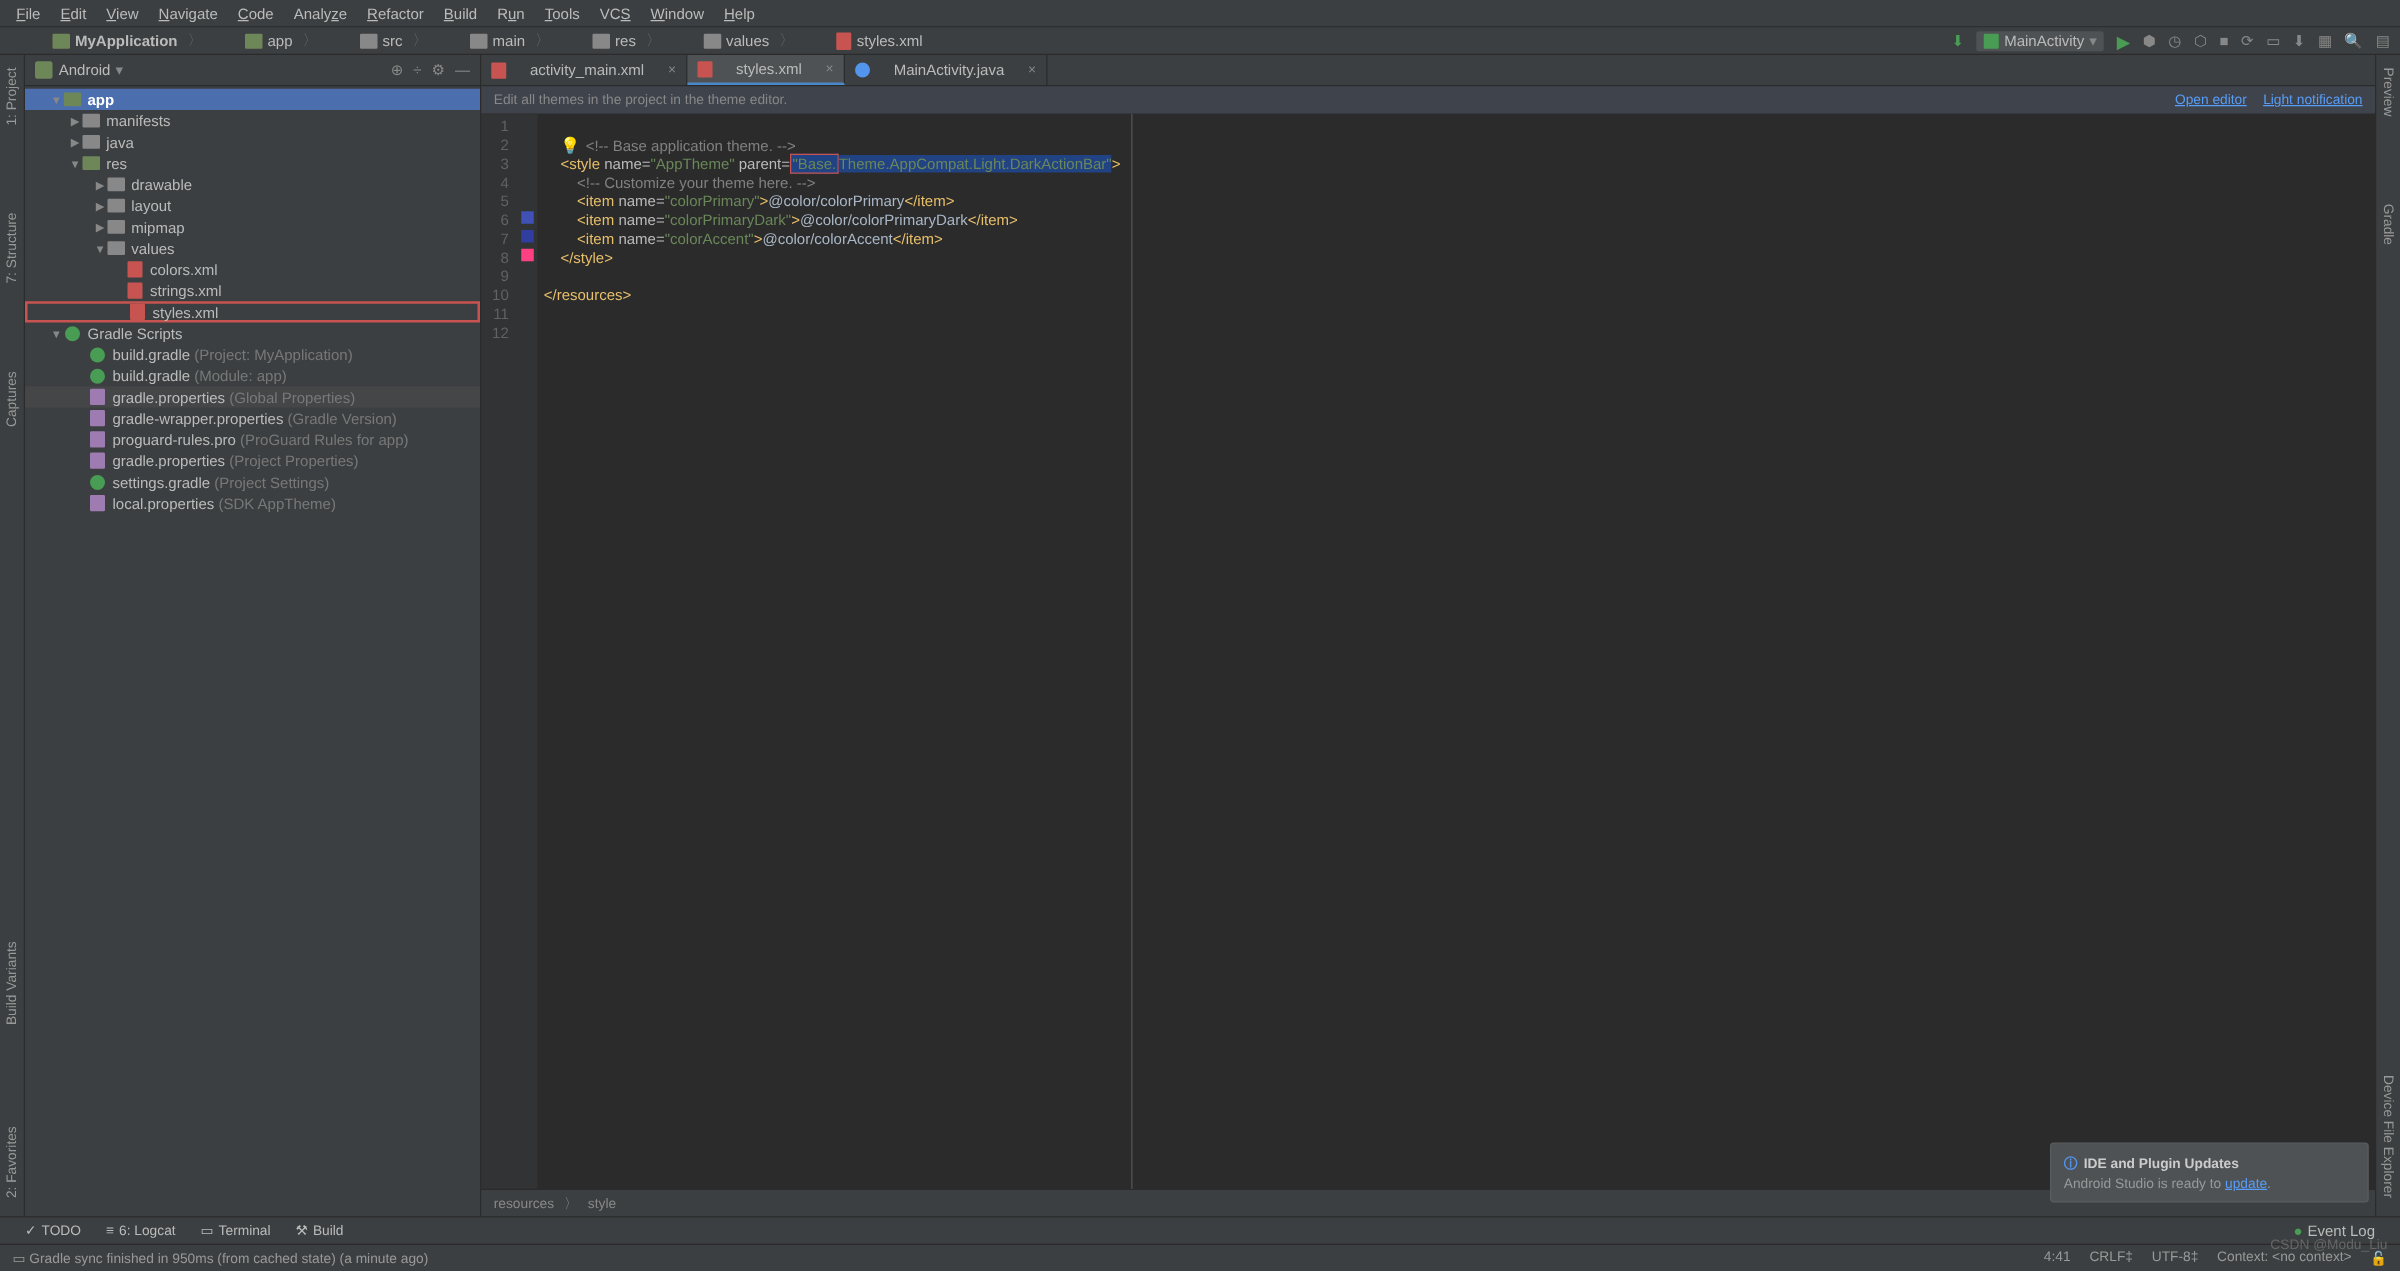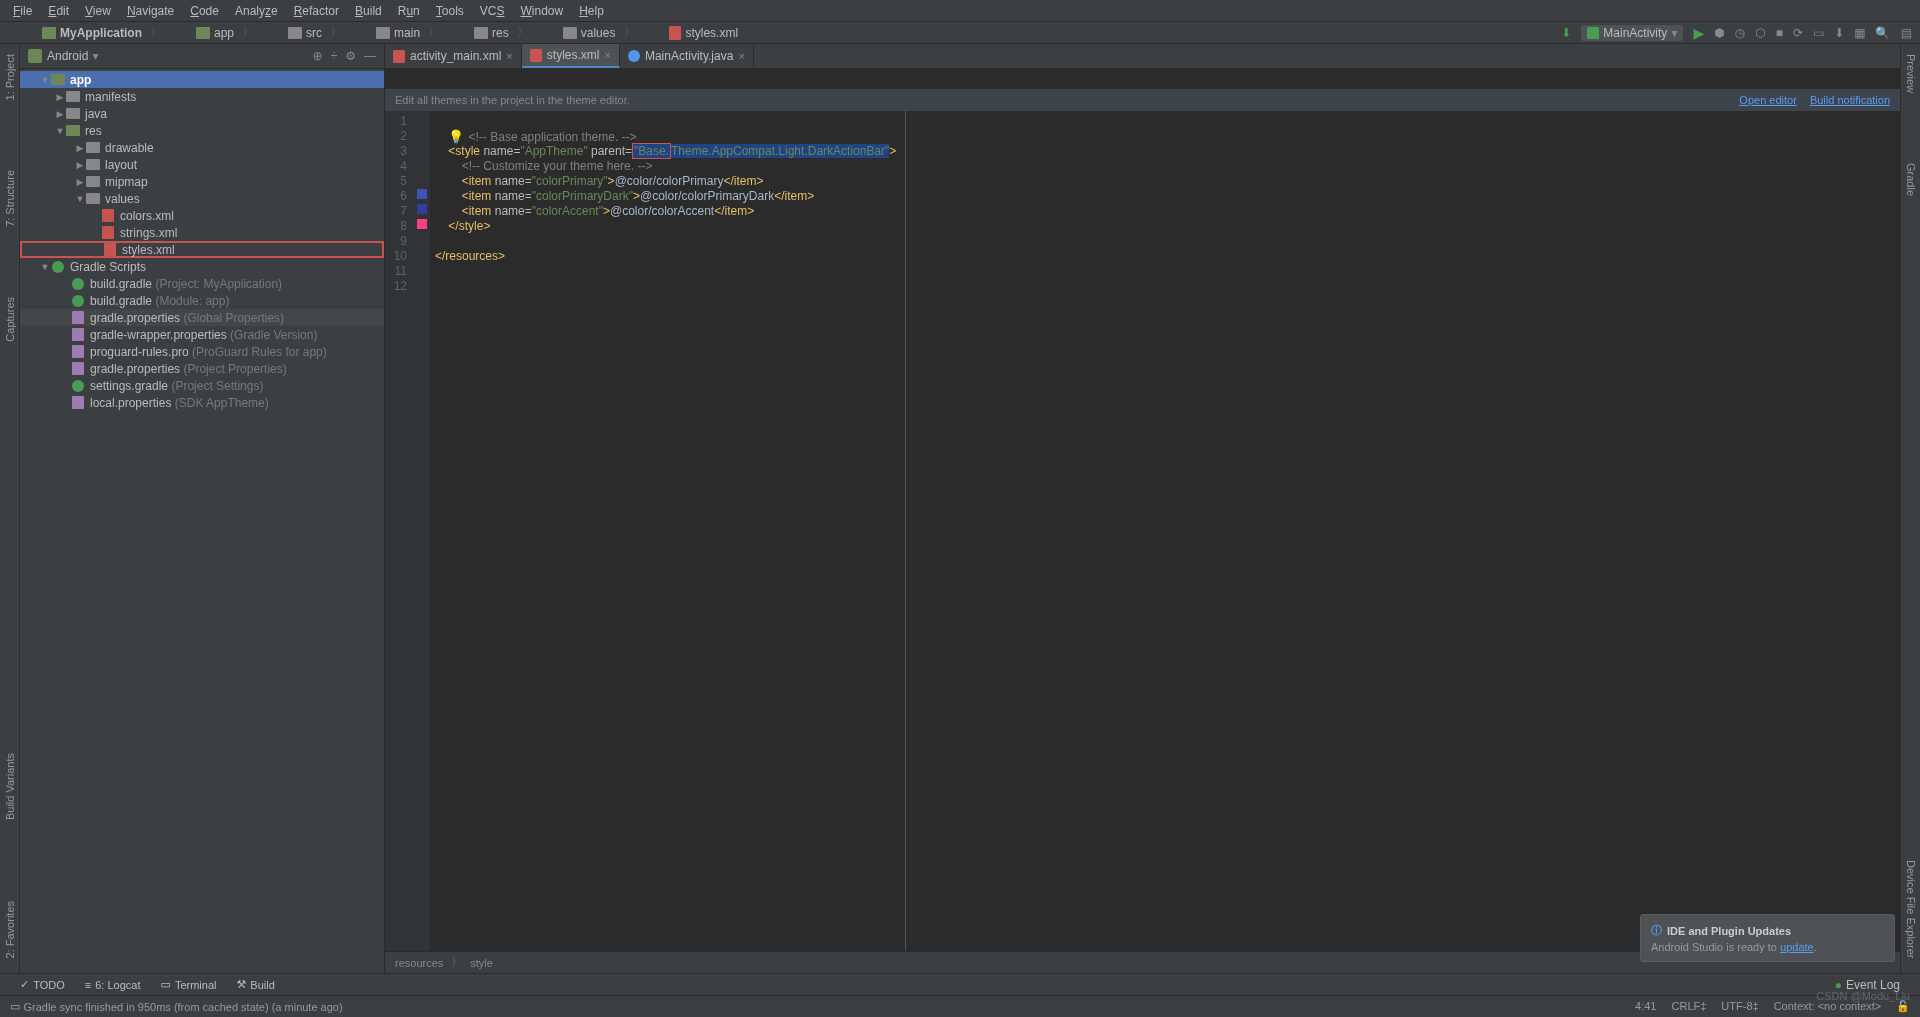--- a/index.html
+++ b/index.html
@@ -30,26 +30,26 @@
 .tree-row .folder { width:14px; height:11px; background:#888; border-radius:1px; }
 .tree-row .folder.res { background:#6e8759; }
 .tree-row .xmlf { width:12px; height:13px; background:#c75450; border-radius:1px; }
 .tree-row .gradle { width:12px; height:12px; background:#5394ec; border-radius:50%; }
 .tree-row .gradle.green { background:#499c54; }
 .tree-row .props { width:12px; height:13px; background:#9e7bb0; border-radius:1px; }
 .tree-row .hint { color:#787878; }
 .tree-row.boxed { border:2px solid #c75450; }
 .editor-area { flex:1; display:flex; flex-direction:column; background:#2b2b2b; }
 .tabs { height:25px; background:#3c3f41; display:flex; align-items:center; border-bottom:1px solid #2b2b2b; }
-.tab { display:flex; align-items:center; padding:0 8px; height:100%; border-right:1px solid #2b2b2b; gap:5px; cursor:pointer; }
+.tab { display:flex; align-items:center; padding:0 8px; height:100%; border-right:1px solid #2b2b2b; gap:19px; cursor:pointer; }
 .tab.active { background:#4e5254; border-bottom:2px solid #4a88c7; }
 .tab .close { color:#888; font-size:11px; }
 .tab .xmlico { width:12px; height:13px; background:#c75450; border-radius:1px; }
 .tab .javaico { width:12px; height:12px; background:#5394ec; border-radius:50%; }
-.hint-bar { height:22px; background:#3e434c; display:flex; align-items:center; padding:0 10px; font-size:11px; color:#888;margin-top:20px; }
+.hint-bar { height:22px; background:#3e434c; display:flex; align-items:center; padding:0 10px; font-size:11px; color:#888; }
 .hint-bar .links { margin-left:auto; }
 .hint-bar a { color:#589df6; text-decoration:underline; margin-left:10px; cursor:pointer; }
 .code-area { flex:1; display:flex; background:#2b2b2b; position:relative; }
 .gutter { width:45px; background:#313335; color:#606366; display:flex; }
 .line-nums { flex:1; text-align:right; font-family:Consolas,monospace; font-size:12px; line-height:15px; padding:3px 8px 0 0; }
 .fold-col { width:15px; padding-top:3px; }
 .code { flex:1; font-family:Consolas,monospace; font-size:12px; line-height:15px; padding:3px 0 0 5px; position:relative; }
 .code-line { white-space:pre; height:15px; }
 .tag{color:#e8bf6a;} .attr{color:#bababa;} .str{color:#6a8759;} .txt{color:#a9b7c6;} .cmt{color:#808080;}
 .str.hl{ background:#214283; }
@@ -292,21 +292,21 @@
       <div class="tab">
           <span class="javaico"></span>
           <span>MainActivity.java</span>
           <span class="close">×</span>
         </div>
     </div>
     <div class="hint-bar">
       <span>Edit all themes in the project in the theme editor.</span>
       <div class="links">
         <a>Open editor</a>
-        <a>Build notification</a>
+        <a>Light notification</a>
       </div>
     </div>
     <div class="code-area">
       <div class="gutter">
         <div class="line-nums">
           <div>1</div>
             <div>2</div>
             <div>3</div>
             <div>4</div>
             <div>5</div>

